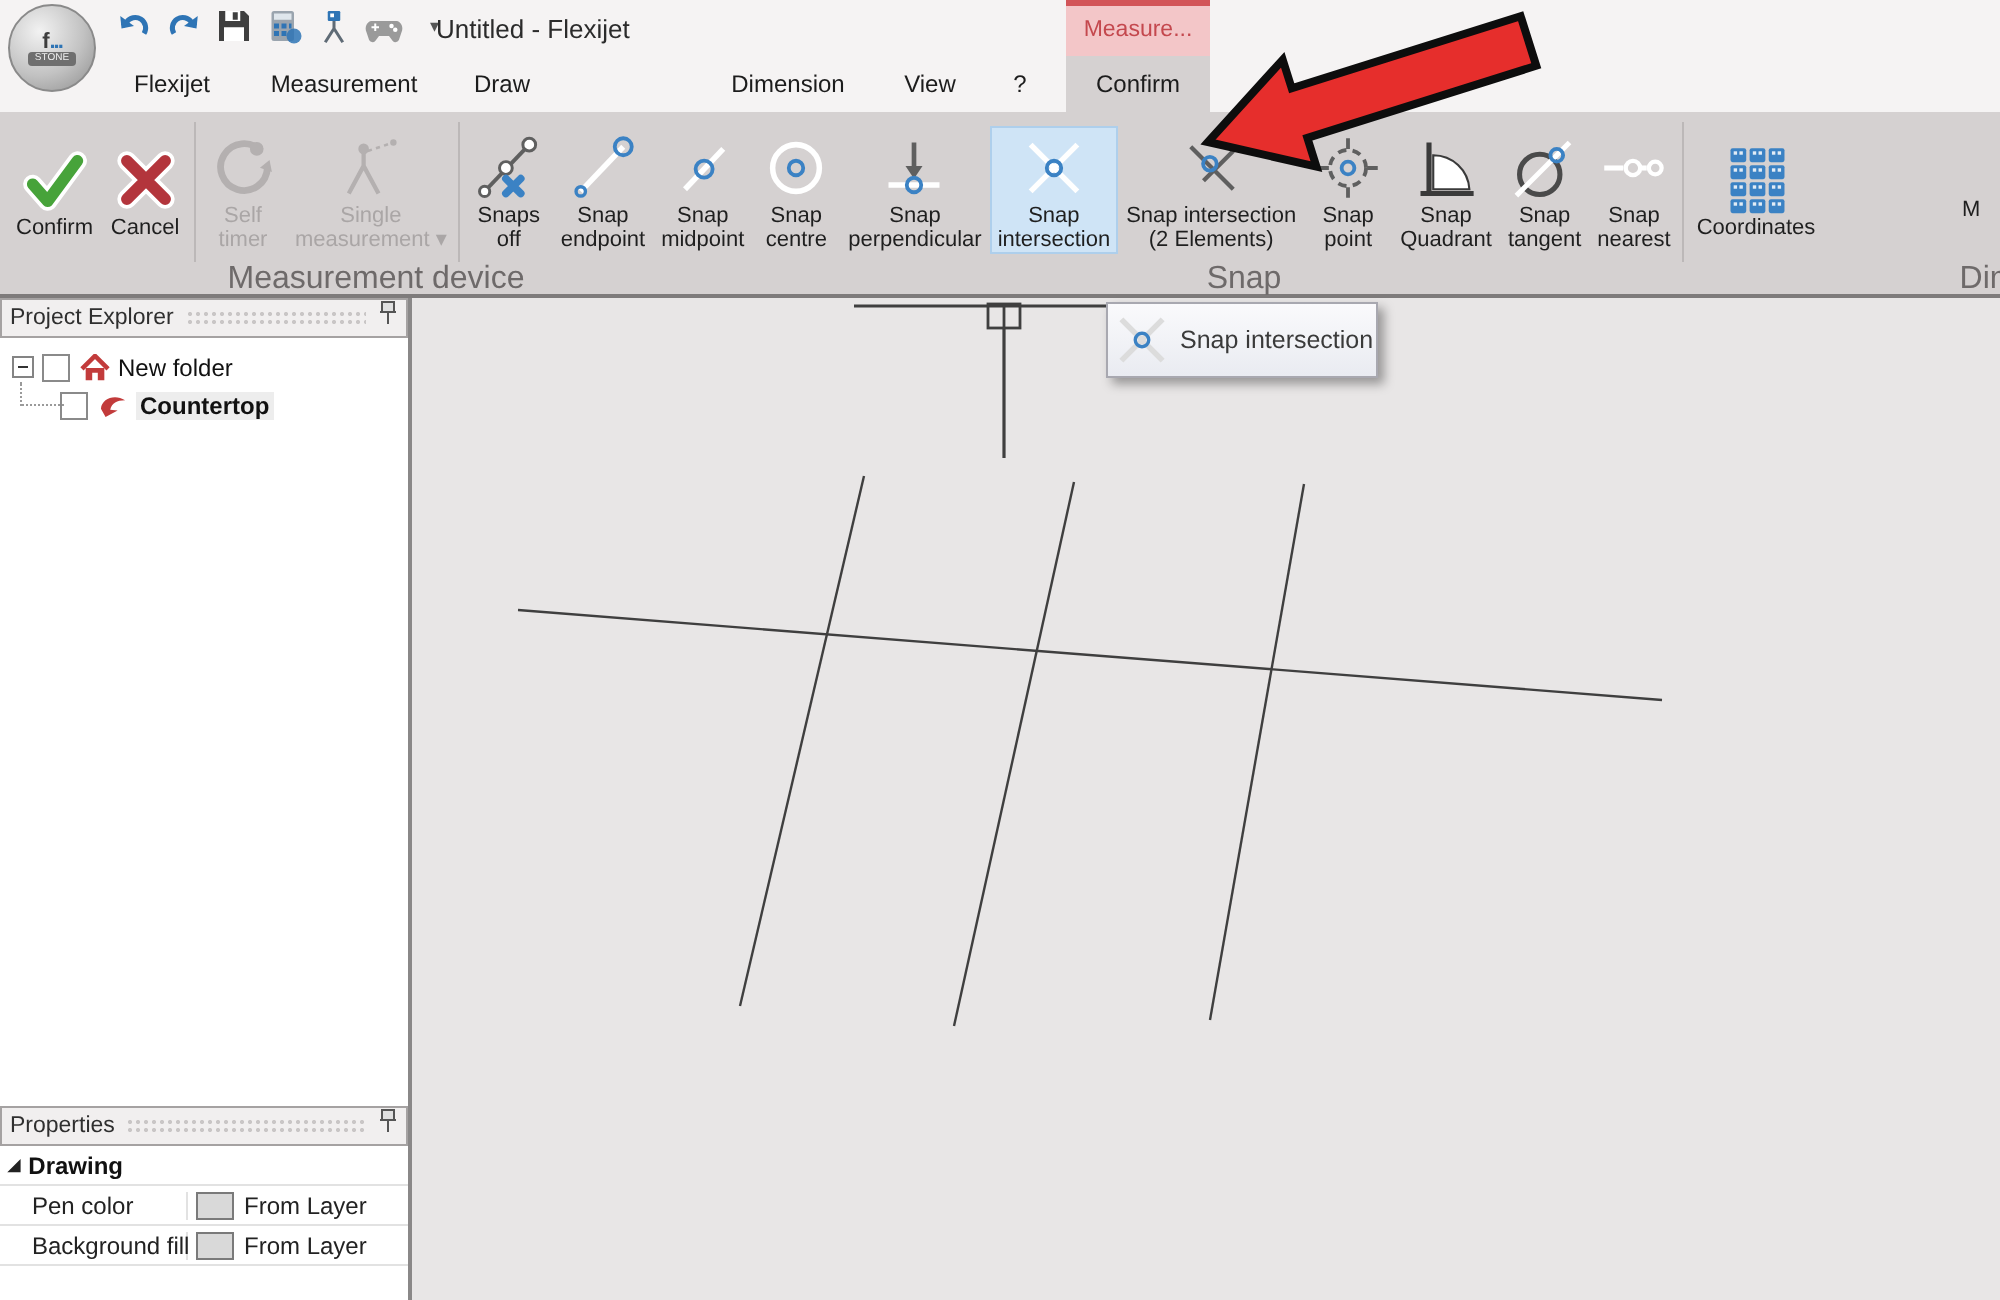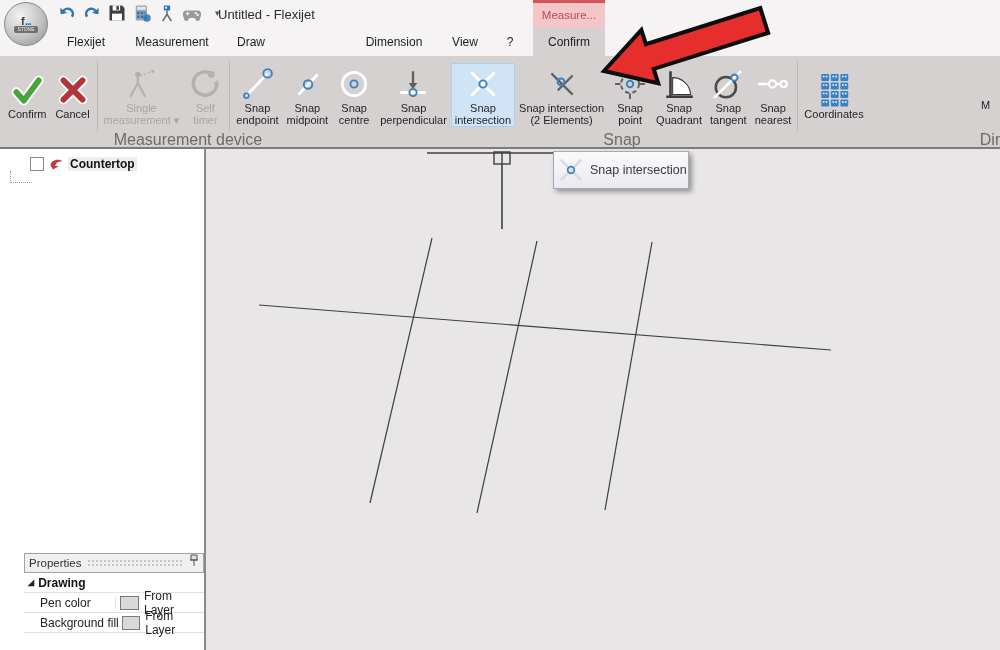--- a/index.html
+++ b/index.html
@@ -54,21 +54,21 @@
     display:flex;align-items:center;justify-content:center;flex:0 0 9px;}
   .expander i{display:block;width:5px;height:1px;background:#333;}
   .cbox{width:12px;height:12px;border:1px solid #8a8a8a;background:#fff;margin-right:4px;flex:0 0 12px;}
   .ticon{width:16px;height:16px;margin-right:4px;display:flex;align-items:center;justify-content:center;}
   .tlabel{font-size:12px;color:#111;}
   .tlabel.bold{font-weight:bold;background:#ededed;padding:0 2px;}
   .conn-v{position:absolute;left:10px;top:22px;width:0;height:12px;border-left:1px dotted #9a9a9a;}
   .conn-h{position:absolute;left:10px;top:33px;width:22px;height:0;border-top:1px dotted #9a9a9a;}
 
   .propspanel{position:absolute;left:0;top:553px;width:206px;height:97px;background:#fff;
-    border-right:2px solid #8a8888;box-sizing:border-box;padding-left:24px;}
+    border-right:2px solid #8a8888;box-sizing:border-box;}
   .prow{display:flex;align-items:center;height:19px;border-bottom:1px solid #e2e2e2;}
   .prow.cat{font-weight:bold;font-size:12px;color:#111;padding-left:4px;}
   .prow .cattri{font-size:8px;margin-right:4px;color:#222;}
   .prow .plab{width:94px;padding-left:16px;font-size:12px;color:#222;
     border-right:1px solid #e2e2e2;box-sizing:border-box;white-space:nowrap;}
   .prow .pval{display:flex;align-items:center;padding-left:4px;font-size:12px;color:#222;}
   .swatch{width:17px;height:12px;background:#d9d9d9;border:1px solid #7a7a7a;margin-right:5px;}
 
   
   .canvas{position:absolute;left:206px;top:149px;width:794px;height:501px;background:#e8e6e6;}
@@ -179,41 +179,54 @@
               <path d="M7 7 L25 25 M25 7 L7 25" stroke="#fff" stroke-width="9" stroke-linecap="round"></path>
               <path d="M7 7 L25 25 M25 7 L7 25" stroke="#b3353c" stroke-width="5.5" stroke-linecap="round"></path>
             </svg>
           </span>
           <span class="rl">Cancel</span>
         </div>
         <div class="rdiv"></div>
         <div class="rbtn disabled">
           <span class="ric">
             <svg width="34" height="34" viewBox="0 0 32 32">
+              <path d="M24 8 A11 11 0 1 0 27 16" fill="none" stroke="#b4b0b0" stroke-width="3.2"></path>
+              <circle cx="22" cy="7" r="3.2" fill="#b4b0b0"></circle>
+              <path d="M27 12 l3 5 h-6 z" fill="#b4b0b0" transform="rotate(20 27 15)"></path>
+            </svg>
+          </span>
+          <span class="rl">Self</span>
+          <span class="rl">timer</span>
+        </div>
+        <div class="rbtn disabled">
+          <span class="ric">
+            <svg width="34" height="34" viewBox="0 0 32 32">
               <circle cx="13" cy="7" r="2.5" fill="#b4b0b0"></circle>
               <path d="M13 9 V17 M13 15 L6 28 M13 15 L20 28" stroke="#b4b0b0" stroke-width="2" fill="none"></path>
               <path d="M15 8 L27 4" stroke="#b4b0b0" stroke-width="1.2" stroke-dasharray="2,2"></path>
               <circle cx="27" cy="4" r="1.5" fill="#b4b0b0"></circle>
             </svg>
           </span>
           <span class="rl">Single</span>
           <span class="rl">measurement ▾</span>
         </div>
-        <div class="rbtn disabled">
-          <span class="ric">
-            <svg width="34" height="34" viewBox="0 0 32 32">
-              <path d="M24 8 A11 11 0 1 0 27 16" fill="none" stroke="#b4b0b0" stroke-width="3.2"></path>
-              <circle cx="22" cy="7" r="3.2" fill="#b4b0b0"></circle>
-              <path d="M27 12 l3 5 h-6 z" fill="#b4b0b0" transform="rotate(20 27 15)"></path>
-            </svg>
-          </span>
-          <span class="rl">Self</span>
-          <span class="rl">timer</span>
-        </div>
         <div class="rdiv"></div>
+        <div class="rbtn">
+          <span class="ric">
+            <svg width="34" height="34" viewBox="0 0 32 32">
+              <path d="M5 27 L26 5" stroke="#5f5f5f" stroke-width="1.8"></path>
+              <circle cx="26" cy="5" r="3" fill="#fff" stroke="#5f5f5f" stroke-width="1.4"></circle>
+              <circle cx="15" cy="16" r="3" fill="#fff" stroke="#5f5f5f" stroke-width="1.4"></circle>
+              <circle cx="5" cy="27" r="2.4" fill="#fff" stroke="#5f5f5f" stroke-width="1.4"></circle>
+              <path d="M15 21 l7 7 M22 21 l-7 7" stroke="#3b82c4" stroke-width="3.6" stroke-linecap="round"></path>
+            </svg>
+          </span>
+          <span class="rl">Snaps</span>
+          <span class="rl">off</span>
+        </div>
         <div class="rbtn">
           <span class="ric">
             <svg width="34" height="34" viewBox="0 0 32 32">
               <path d="M6 27 L26 6" stroke="#ffffff" stroke-width="2.6"></path>
               <circle cx="26" cy="6" r="4" fill="none" stroke="#3b82c4" stroke-width="1.8"></circle>
               <circle cx="6" cy="27" r="2.2" fill="none" stroke="#3b82c4" stroke-width="1.6"></circle>
             </svg>
           </span>
           <span class="rl">Snap</span>
           <span class="rl">endpoint</span>
@@ -373,21 +386,42 @@
       <line x1="502" y1="164" x2="502" y2="229" stroke="#3f3f3f" stroke-width="1.6"></line>
       <line x1="259" y1="305" x2="831" y2="350" stroke="#3f3f3f" stroke-width="1.2"></line>
       <line x1="432" y1="238" x2="370" y2="503" stroke="#3f3f3f" stroke-width="1.2"></line>
       <line x1="537" y1="241" x2="477" y2="513" stroke="#3f3f3f" stroke-width="1.2"></line>
       <line x1="652" y1="242" x2="605" y2="510" stroke="#3f3f3f" stroke-width="1.2"></line>
       <rect x="494" y="152" width="16" height="12" fill="none" stroke="#3f3f3f" stroke-width="1.4"></rect>
       <line x1="502" y1="152" x2="502" y2="164" stroke="#3f3f3f" stroke-width="1.4"></line>
     </svg>
 
   <div class="leftpanel">
+    <div class="phead">
+      <span class="ptitle">Project Explorer</span>
+      <span class="hatch"></span>
+      <span class="pin"><svg width="10" height="14" viewBox="0 0 10 14">
+            <path d="M2 1 h6 v5 h-6 z" fill="#e0e0e0" stroke="#555"></path>
+            <path d="M1 6 h8 M5 6 v6" stroke="#555" fill="none"></path>
+          </svg></span>
+    </div>
     <div class="tree" id="tree">
+        <div class="trow">
+          <span class="expander">
+            <i></i>
+          </span>
+          <span class="cbox"></span>
+          <span class="ticon">
+            <svg width="15" height="14" viewBox="0 0 16 15">
+              <path d="M1 8 L8 1 L15 8" fill="none" stroke="#c23b3b" stroke-width="2.4"></path>
+              <path d="M3 7.5 V14 H6.5 V10 H9.5 V14 H13 V7.5" fill="#c23b3b"></path>
+            </svg>
+          </span>
+          <span class="tlabel">New folder</span>
+        </div>
         <div class="trow">
           <span style="width: 30px; flex: 0 0 30px;"></span>
           <span class="cbox"></span>
           <span class="ticon">
             <svg width="15" height="13" viewBox="0 0 16 14">
               <path d="M1.5 9 C2 3.5 9 1 14.5 4.5 C10 4.5 7.5 6 6.5 9.5 L10.5 10 L4 13.5 L1.5 9 Z" fill="#c23b3b"></path>
             </svg>
           </span>
           <span class="tlabel bold">Countertop</span>
         </div>

